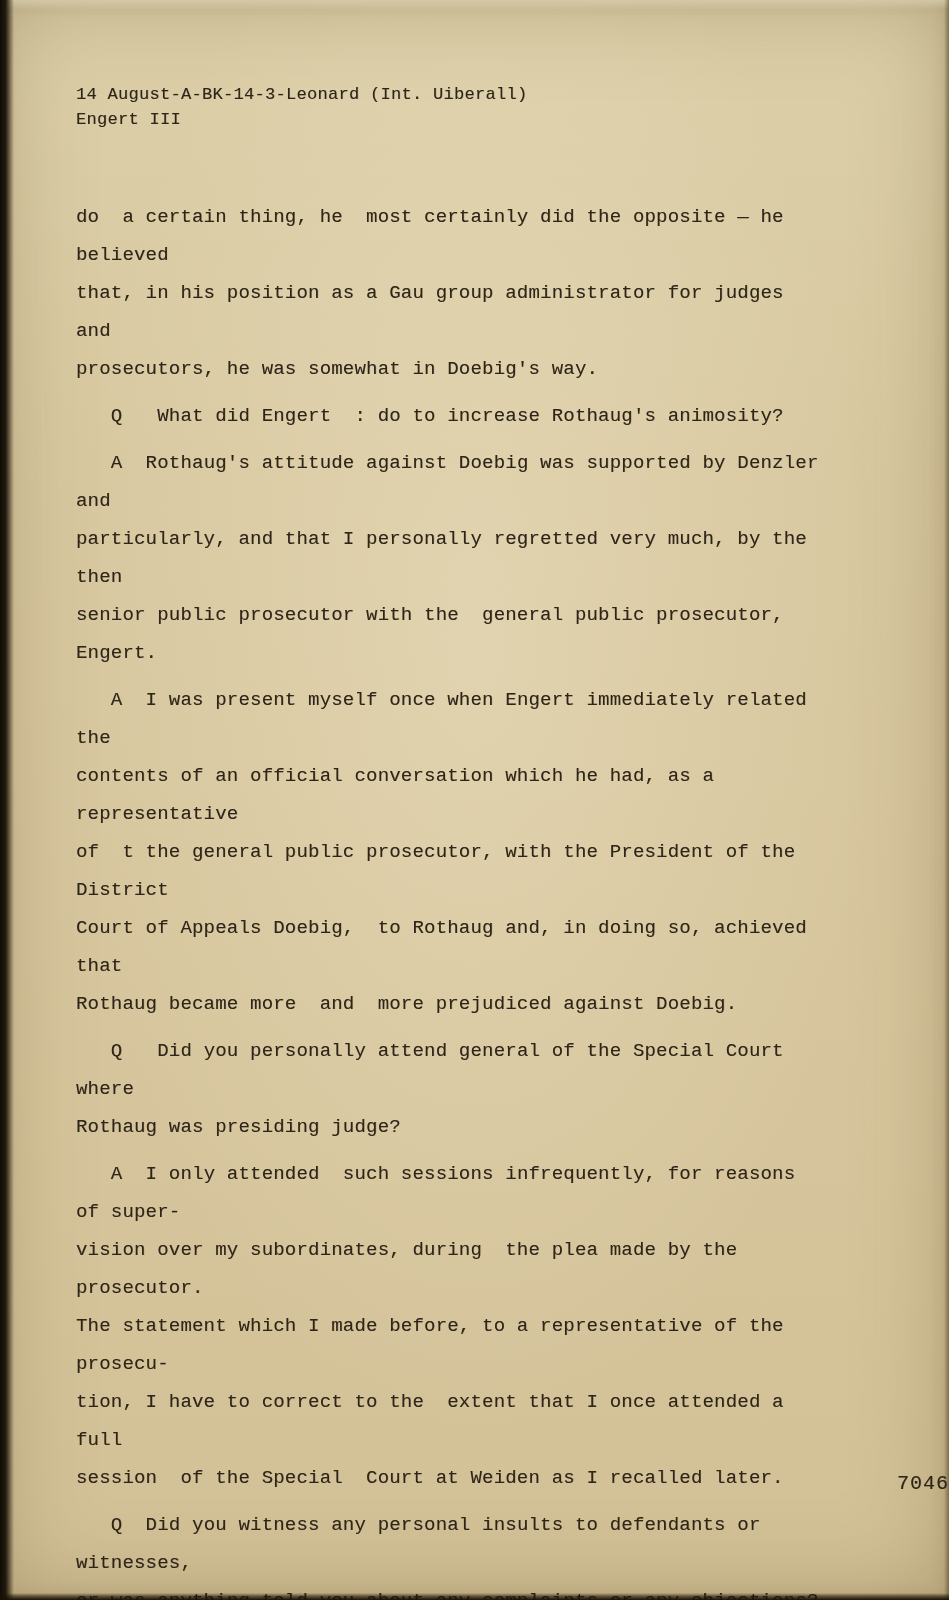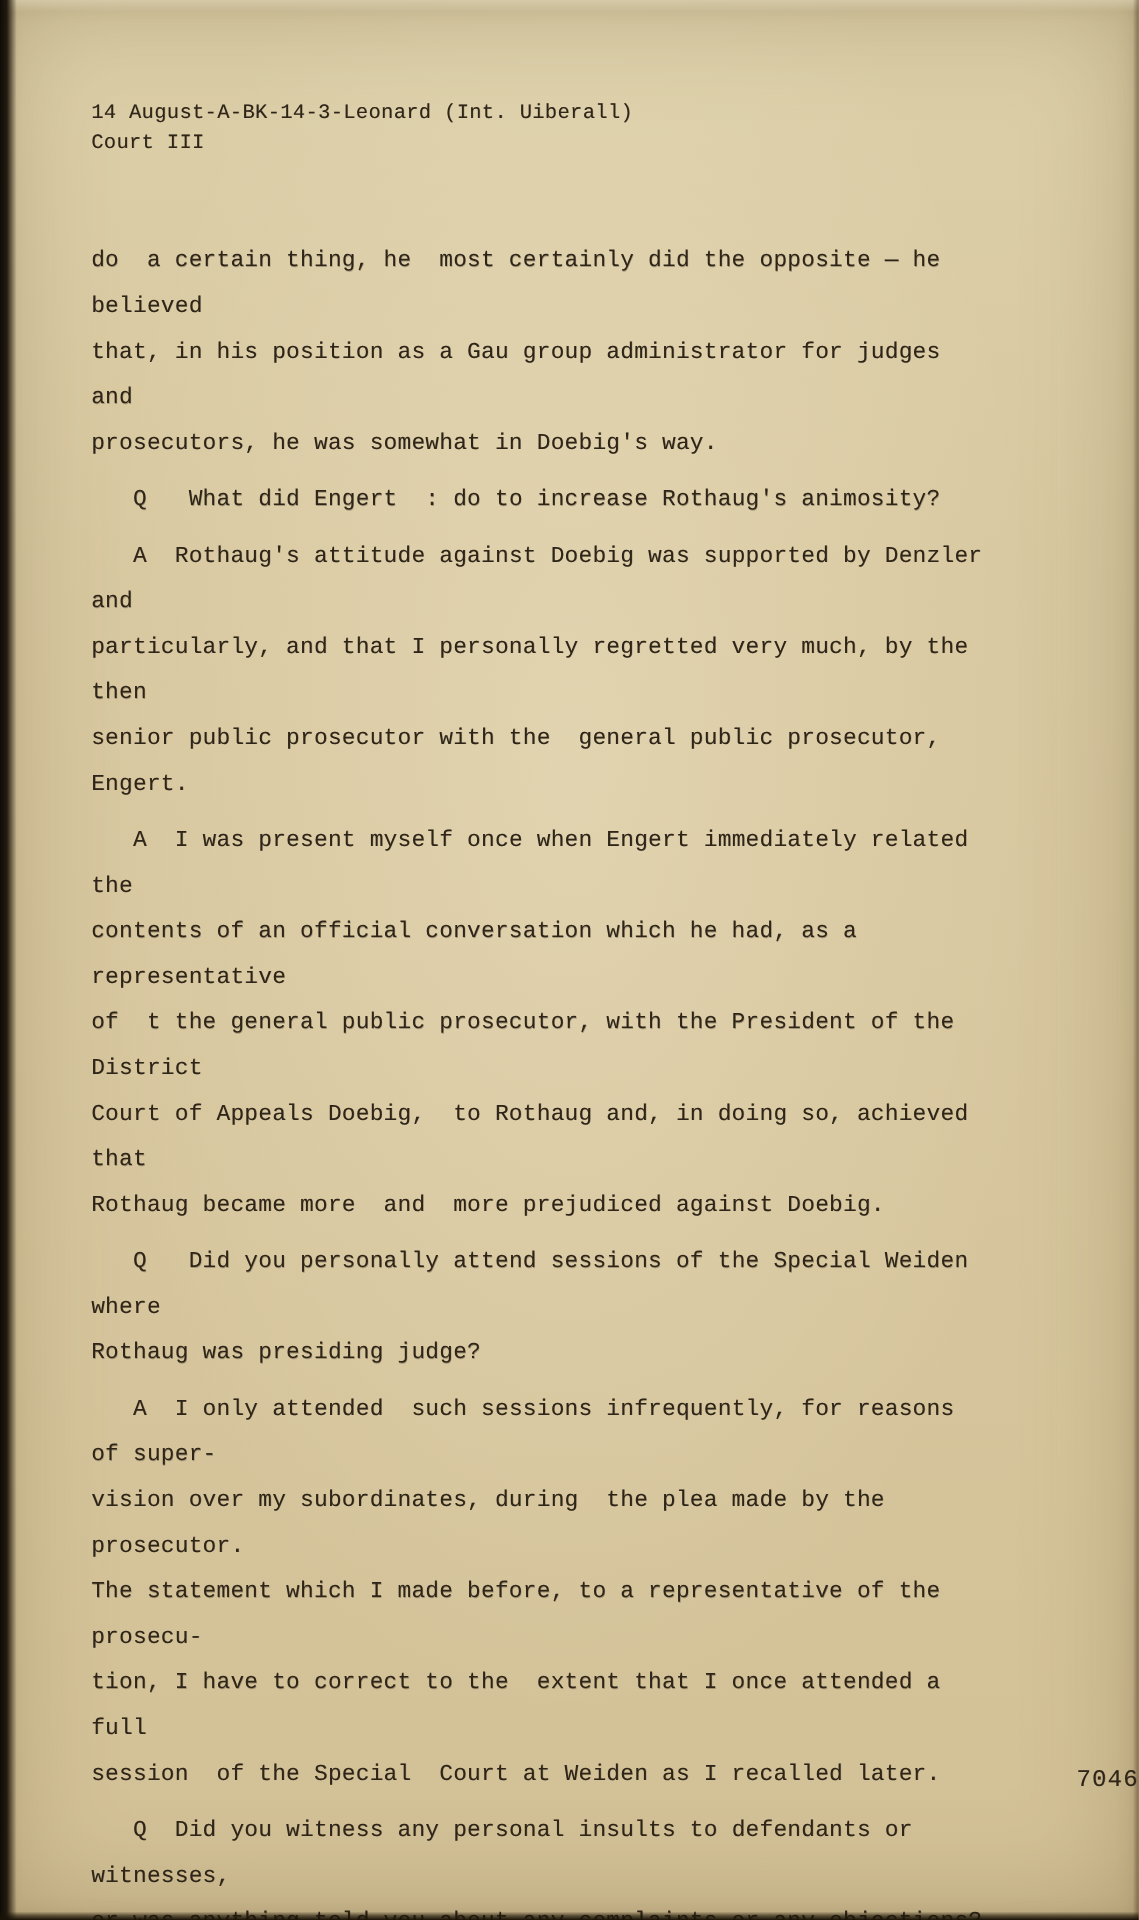--- a/index.html
+++ b/index.html
@@ -99,37 +99,37 @@
 
 <div class="page">
   <div class="scan-edge-top"></div>
   <div class="scan-edge-left"></div>
   <div class="scan-edge-right"></div>
   <div class="scan-edge-bottom"></div>
 
   <div class="content">
     <header class="doc-header">
       <div>14 August-A-BK-14-3-Leonard (Int. Uiberall)</div>
-      <div>Court III</div>
+      <div>Engert III</div>
     </header>
 
     <main class="doc-body">
       <p class="para">do  a certain thing, he  most certainly did the opposite — he believed
 that, in his position as a Gau group administrator for judges and
 prosecutors, he was somewhat in Doebig's way.</p>
       <p class="para">   Q   What did Engert  : do to increase Rothaug's animosity?</p>
       <p class="para">   A  Rothaug's attitude against Doebig was supported by Denzler and
 particularly, and that I personally regretted very much, by the then
 senior public prosecutor with the  general public prosecutor, Engert.</p>
       <p class="para">   A  I was present myself once when Engert immediately related the
 contents of an official conversation which he had, as a representative
 of  t the general public prosecutor, with the President of the District
 Court of Appeals Doebig,  to Rothaug and, in doing so, achieved that
 Rothaug became more  and  more prejudiced against Doebig.</p>
-      <p class="para">   Q   Did you personally attend sessions of the Special Weiden where
+      <p class="para">   Q   Did you personally attend general of the Special Court where
 Rothaug was presiding judge?</p>
       <p class="para">   A  I only attended  such sessions infrequently, for reasons of super-
 vision over my subordinates, during  the plea made by the prosecutor.
 The statement which I made before, to a representative of the prosecu-
 tion, I have to correct to the  extent that I once attended a full
 session  of the Special  Court at Weiden as I recalled later.</p>
       <p class="para">   Q  Did you witness any personal insults to defendants or witnesses,
 or was anything told you about any complaints or any objections?</p>
     </main>
   </div>

